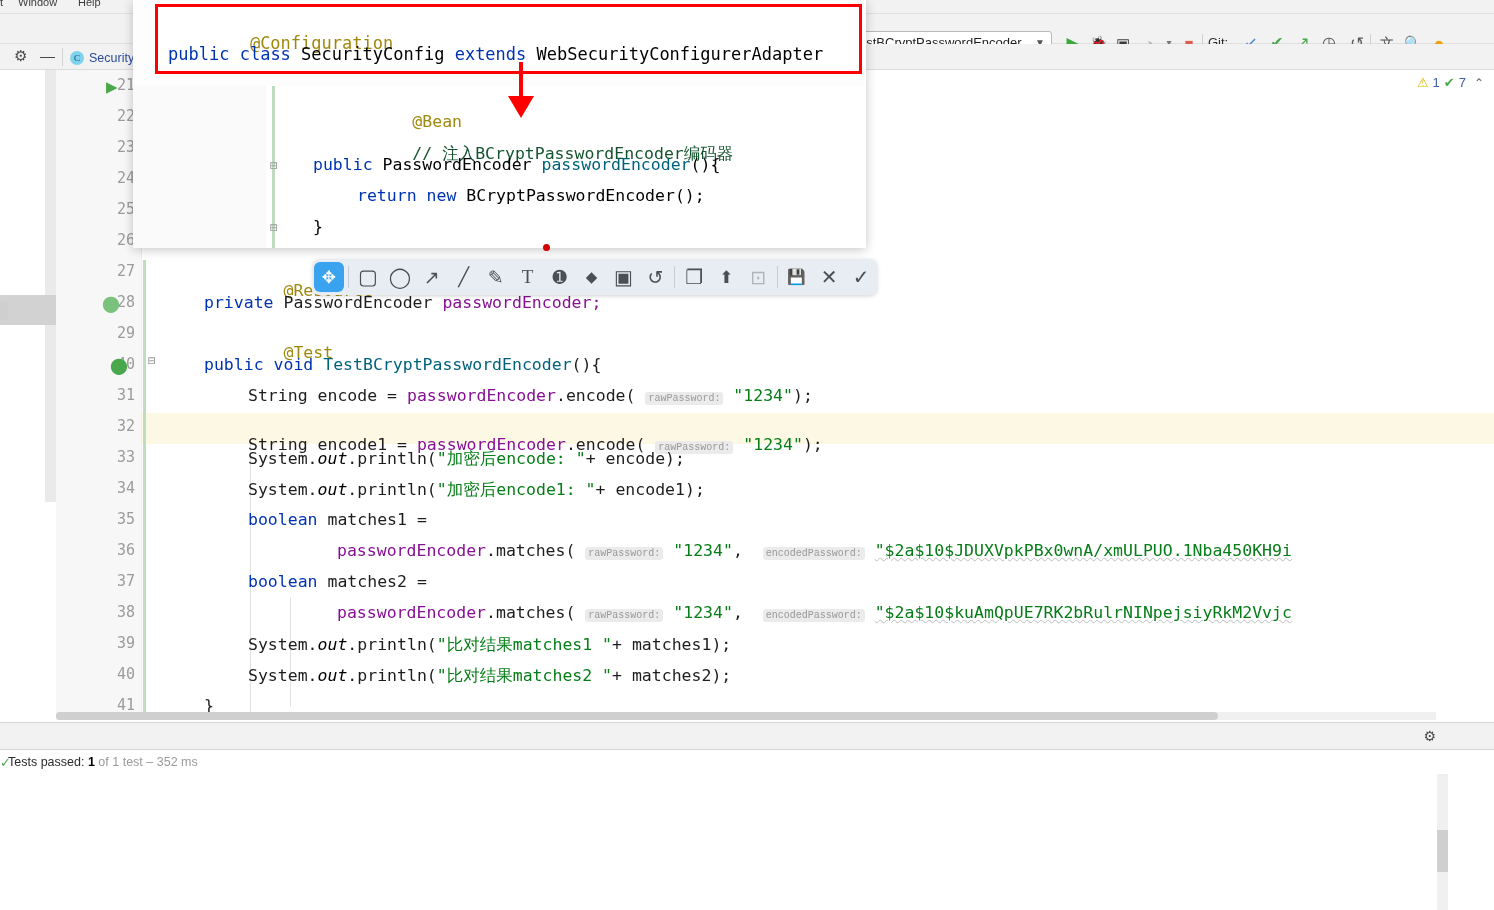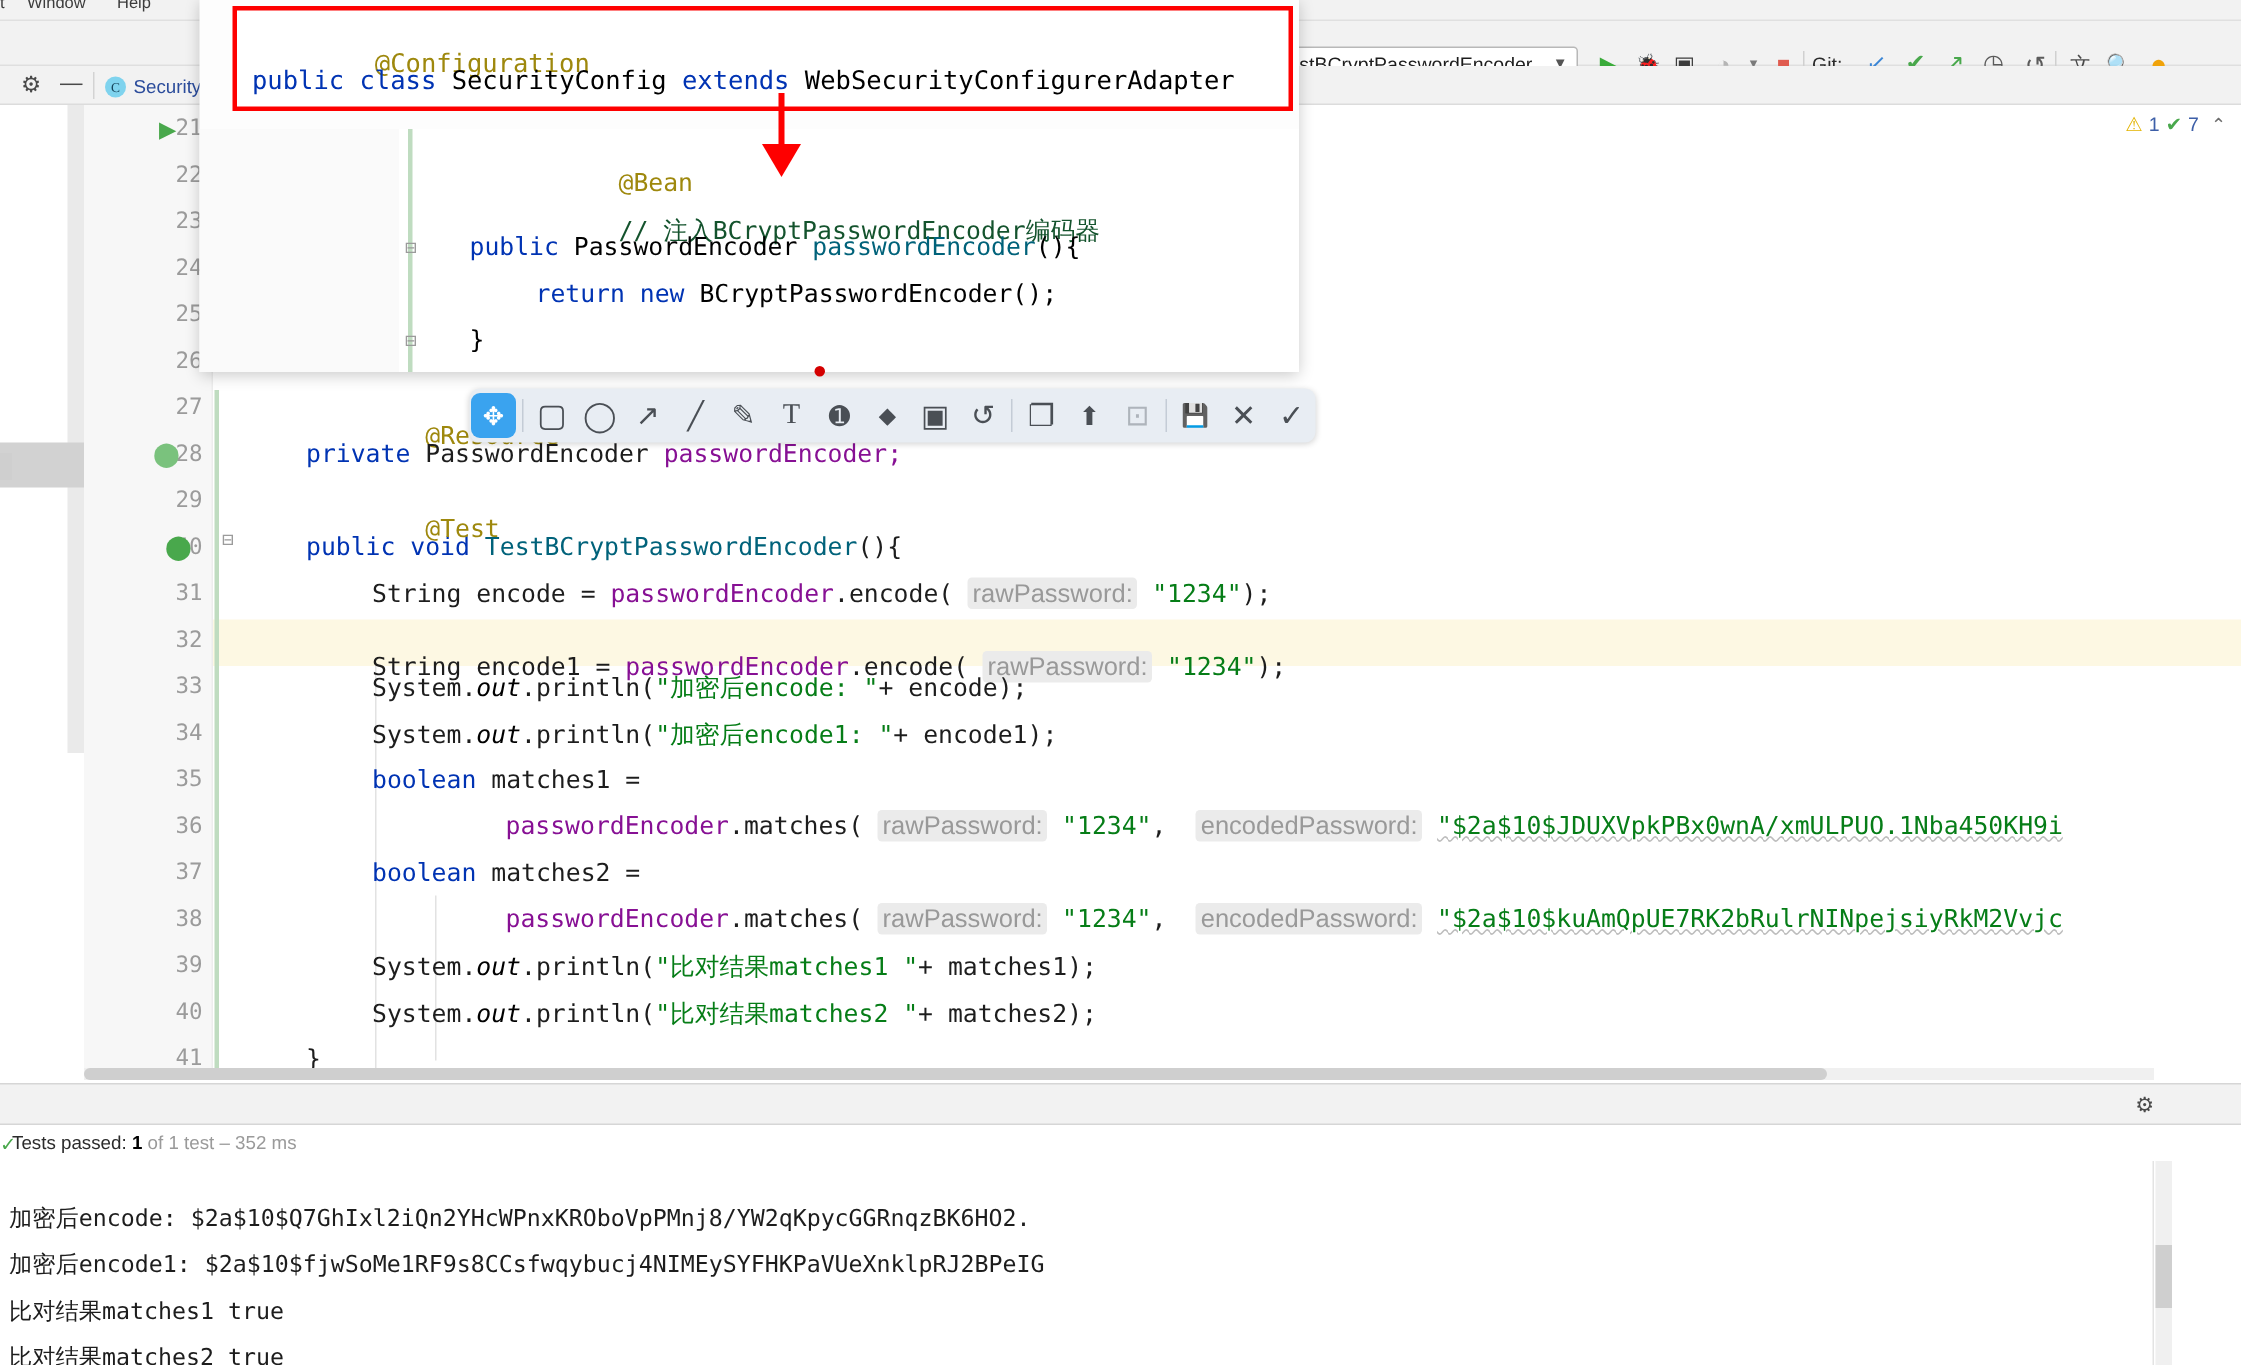--- a/index.html
+++ b/index.html
@@ -100,23 +100,23 @@
   }
   .cl { position:absolute; left:0; white-space:pre; }
 
   .kw { color:#0033b3; }
   .anno { color:#9e880d; }
   .str { color:#067d17; }
   .fld { color:#871094;margin-top:36px; }
   .mth { color:#00627a; }
   .stat { color:#000000; font-style:italic; }
   .hint {
-    background:#ebebeb; color:#999999; font-size:17px;
+    background:#ebebeb; color:#999999; font-size:10px;
     border-radius:3px; padding:1px 3px;
-    font-family:Liberation Sans, sans-serif;
+    font-family:Liberation Mono, monospace;
     text-align:center;
   }
   .squig { text-decoration: underline; text-decoration-style: wavy; text-decoration-color:#bdbdbd; text-decoration-thickness:1px; }
 
   .line-hl {
     position:absolute; left:142px; width:1352px; height:31px; background:#fdf8e3;
   }
   .gutter-hl { position:absolute; left:56px; width:86px; height:31px; background:#fdf8e3; }
   .codefold-bar {
     position:absolute; width:3px; background:#bfdcc0;
@@ -400,24 +400,18 @@
     <div class="runpanel-head"></div>
     <span class="runpanel-gear">⚙</span>
 
     <span class="tick-mark">✓</span>
     <div class="tests-passed">
       <span>Tests passed:</span>
       <span class="num">1</span>
       <span class="dim">of 1 test – 352 ms</span>
     </div>
 
-    <div class="console">
-      <div class="coutline" style="top:28px">加密后encode: $2a$10$Q7GhIxl2iQn2YHcWPnxKROboVpPMnj8/YW2qKpycGGRnqzBK6HO2.</div>
-      <div class="coutline" style="top:59px">加密后encode1: $2a$10$fjwSoMe1RF9s8CCsfwqybucj4NIMEySYFHKPaVUeXnklpRJ2BPeIG</div>
-      <div class="coutline" style="top:90px">比对结果matches1 true</div>
-      <div class="coutline" style="top:121px">比对结果matches2 true</div>
-    </div>
     <div class="rp-side"></div>
     <div class="rp-scroll-track"></div>
     <div class="rp-scroll-thumb"></div>
   </div>
 
 </div>
 
 </body></html>

